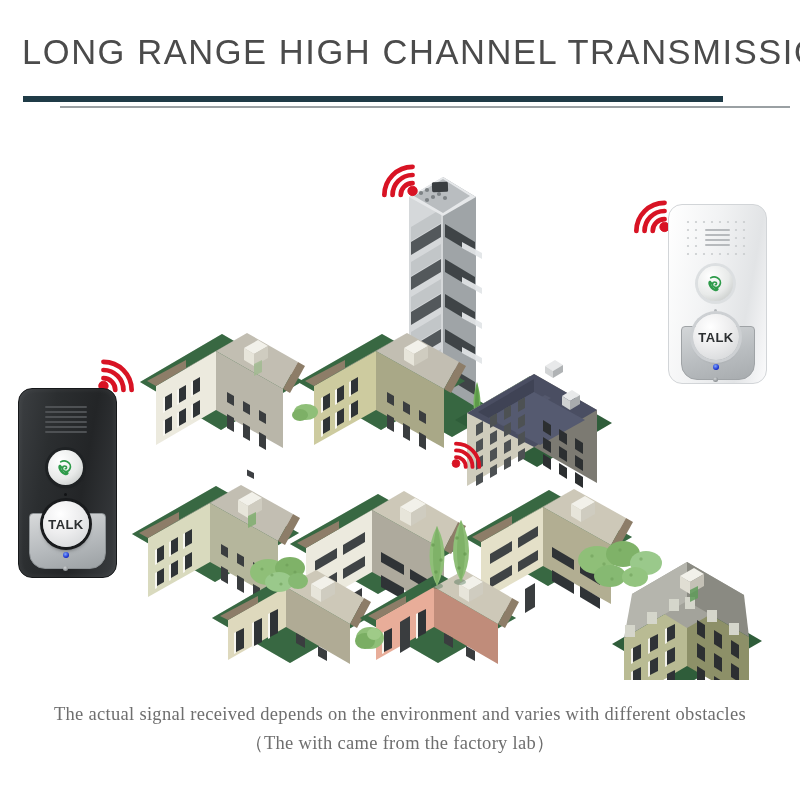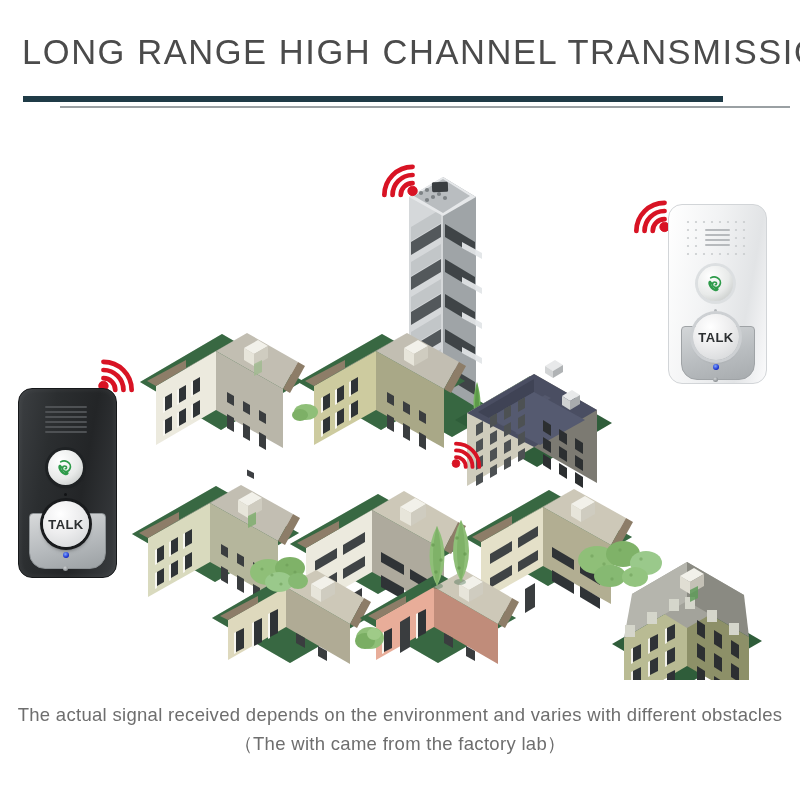--- a/index.html
+++ b/index.html
@@ -31,21 +31,21 @@
   }
   .rule-thin{
     position:absolute;left:60px;top:106px;width:730px;height:2px;
     background:#9aa0a3;
   }
 
   
   .caption{
     position:absolute;left:0;top:700px;width:800px;
     text-align:center;
-    font-family:Liberation Sans, sans-serif;
+    font-family:Liberation Serif, serif;
     color:#6e6e6e;
     font-size:18.5px;
     line-height:29px;
     letter-spacing:0.3px;
   }
   .caption .l2{display:block;}
 
   
   .scene{position:absolute;left:0;top:120px;width:800px;height:560px;}
 

